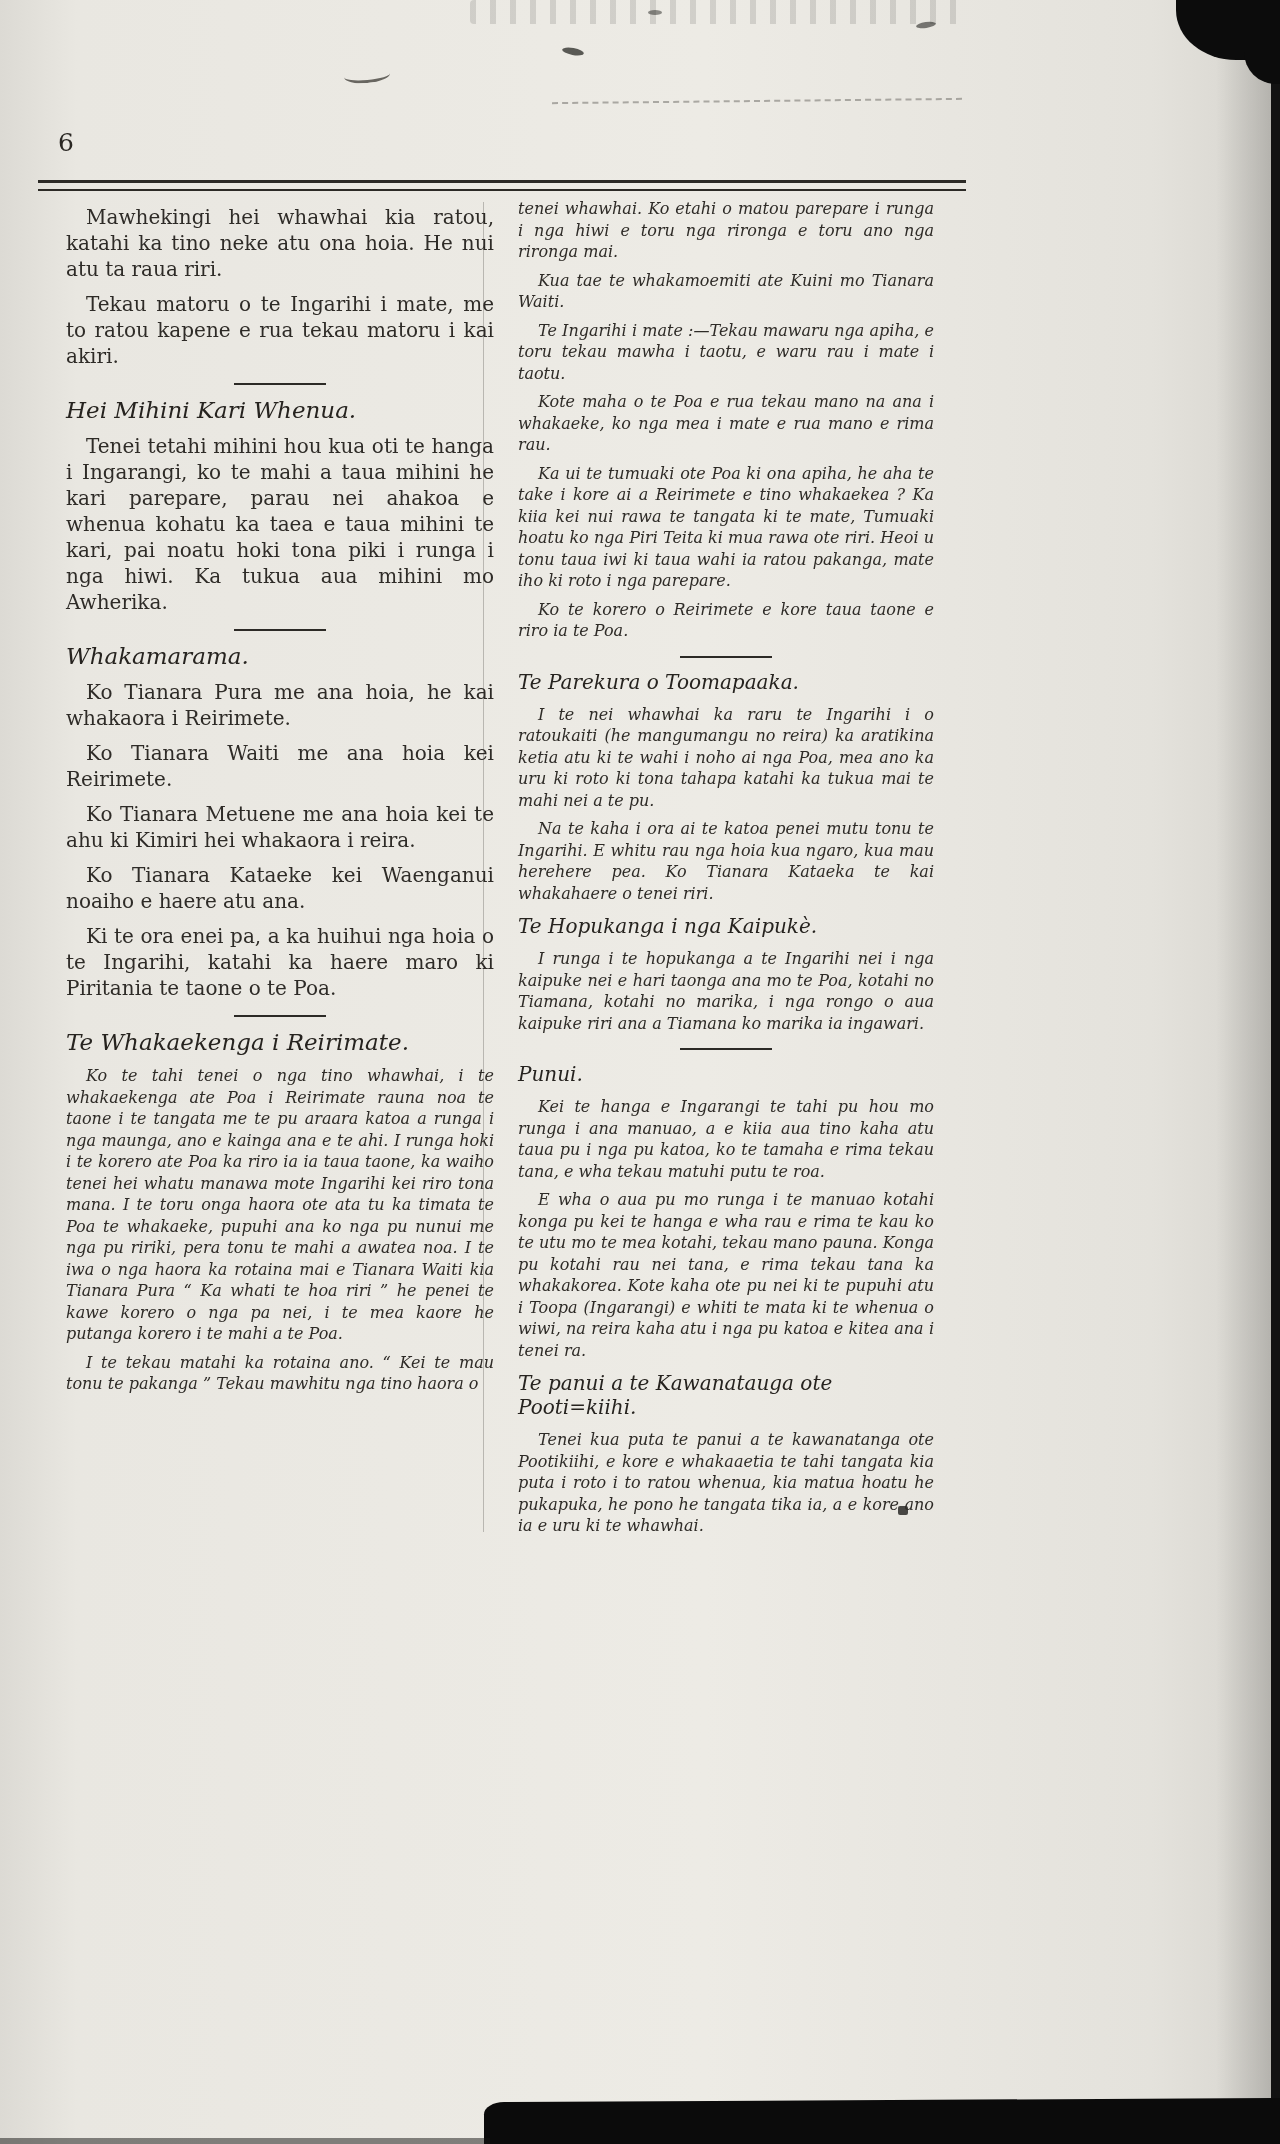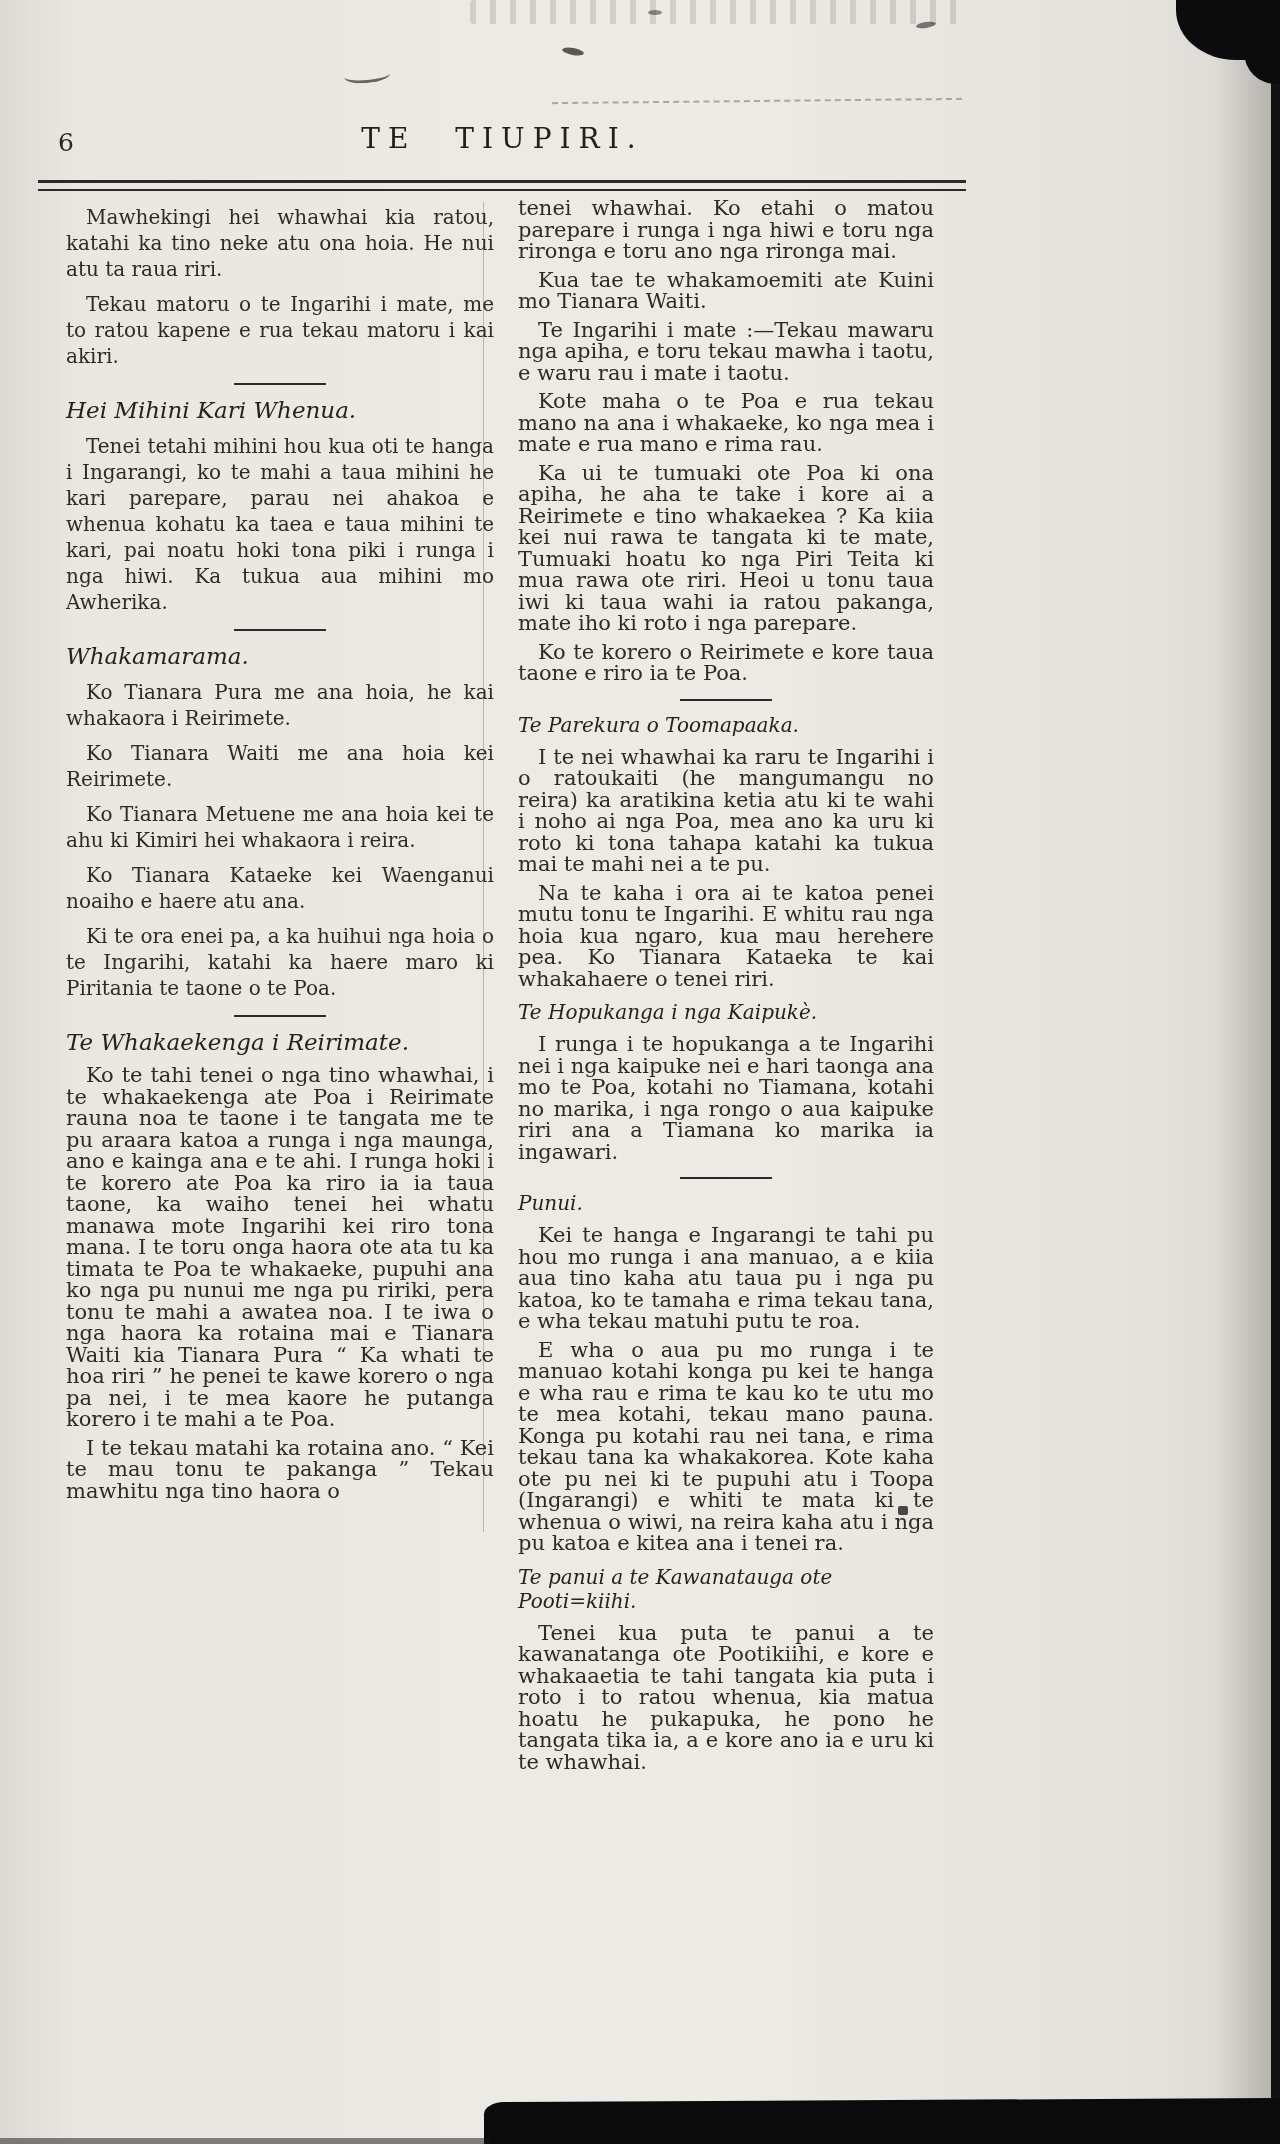--- a/index.html
+++ b/index.html
@@ -16,21 +16,21 @@
   .double-rule { position:absolute; left:38px; top:180px; width:928px; height:6px;
     border-top:3px solid #2c2a26; border-bottom:2px solid #2c2a26; }
   
   .col { position:absolute; text-align:justify;margin-left:20px; }
   .col.left  { left:46px;  top:204px; width:428px; }
   .col.right { left:498px; top:198px; width:416px; }
   .col-divider { position:absolute; left:483px; top:202px; width:1px; height:1330px;
     background:rgba(55,52,46,.28); }
   p { margin:0 0 9px 0; }
   .lg { font-size:20px; line-height:26px; }
-  .sm { font-size:21px; line-height:21.5px; }
+  .sm { font-size:16px; line-height:21.5px;font-style:italic; }
   .sm + .sm, p.sm { margin-bottom:7px; }
   .in { text-indent:20px; }
   .noin { text-indent:0; }
   .hd { margin:10px 0 10px 0; text-align:left; font-style:italic; font-weight:500; color:#26231f; text-indent:0; }
   .hlg { font-size:23px; }
   .hsm { font-size:20px; }
   .srule { width:92px; margin:14px auto 12px auto; border-top:2px solid #2c2a26; height:0; }
   
   .art { position:absolute; pointer-events:none; }
   .art-right-edge { right:0; top:0; width:9px; height:100%; background:#121212; }
@@ -70,21 +70,20 @@
   <div class="art art-speck1"></div>
   <div class="art art-speck2"></div>
   <div class="art art-speck3"></div>
   <div class="art art-fold"></div>
   <div class="art art-midspeck"></div>
   <div class="art art-bottom"></div>
   <div class="art art-bottom-thin"></div>
 
   <div class="header">
     <div class="pagenum">6</div>
-    <div class="masthead">TE TIUPIRI.</div>
   </div>
   <div class="double-rule"></div>
 
   <div class="col left">
     <section>
       <p class="lg in">Mawhekingi hei whawhai kia ratou, katahi ka tino neke atu ona hoia.  He nui atu ta raua riri.</p>
       <p class="lg in">Tekau matoru o te Ingarihi i mate, me to ratou kapene e rua tekau matoru i kai akiri.</p>
     </section>
 
     <div class="srule"></div>

